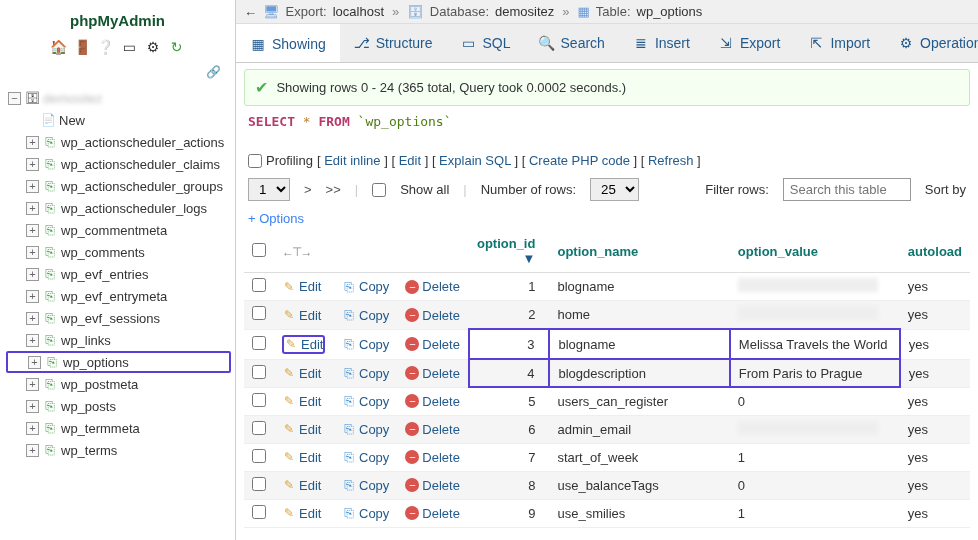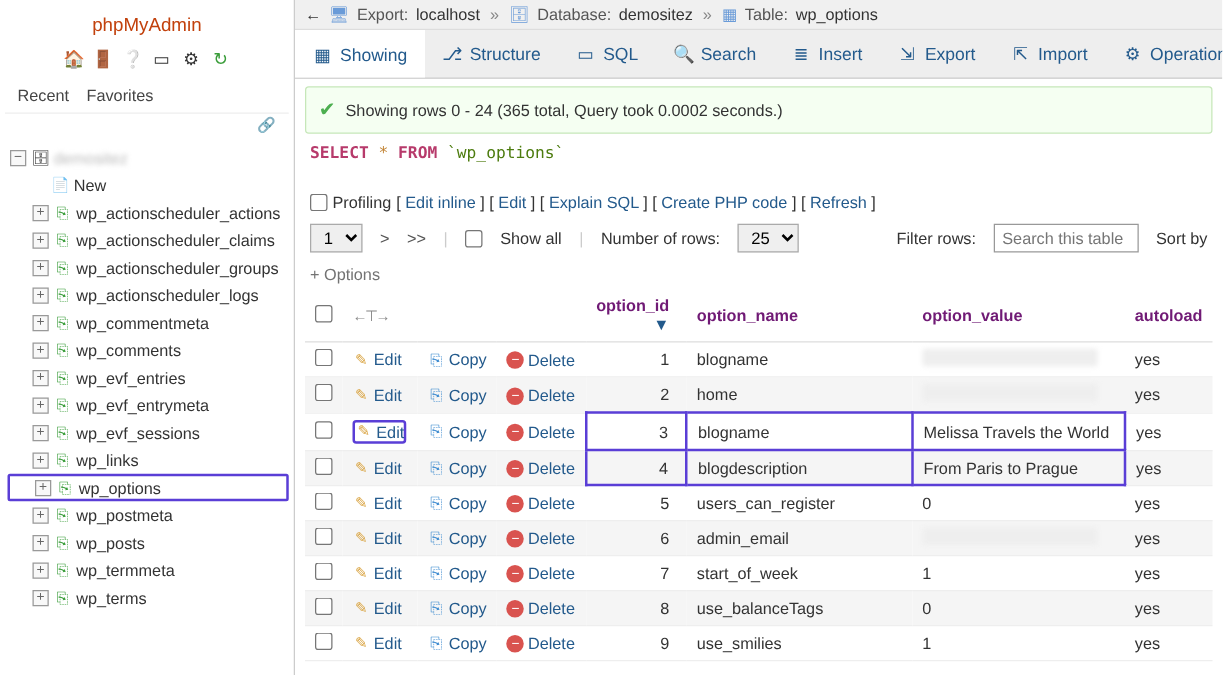--- a/index.html
+++ b/index.html
@@ -1,21 +1,21 @@
 <!DOCTYPE html>
 <html><head>
 <meta charset="utf-8">
 <style>
 * { box-sizing: border-box; margin: 0; padding: 0; }
 body { font-family: Arial, sans-serif; font-size: 13px; color: #333; background: #fff; overflow: hidden; }
 .app { display: flex; width: 978px; height: 540px; }
 .sidebar { width: 236px; border-right: 1px solid #ccc; padding: 6px 4px; overflow: hidden; }
 .logo { text-align: center; padding: 4px 8px 2px; }
 .logo-text { font-size: 38px; font-weight: 900; letter-spacing: -2px; color: #3d659e; line-height: 0.85; }
-.logo-sub { font-size: 15px; font-weight: 400; color: #c2410c; margin-top: 2px; }
+.logo-sub { font-size: 15px; font-weight: 700; color: #14532d; margin-top: 2px; }
 .icon-row { text-align: center; margin: 8px 0; }
 .icon-row span { display: inline-block; width: 16px; height: 16px; margin: 0 2px; font-size: 14px; line-height: 16px; }
 .tab-bar { display: flex; gap: 6px; padding: 4px 6px; border-bottom: 1px solid #eee; }
 .tab-btn { font-size: 13px; color: #444; padding: 2px 4px; cursor: pointer; }
 .link-icon { text-align: right; padding: 2px 10px 4px; color: #888; font-size: 12px; }
 .tree { padding: 4px 0 0 2px; font-size: 13px; }
 .tree-row { display: flex; align-items: center; height: 22px; padding-left: 2px; white-space: nowrap; }
 .tree-row.sub { padding-left: 20px; }
 .tree-minus, .tree-plus { display: inline-block; width: 13px; height: 13px; border: 1px solid #999; text-align: center; line-height: 11px; font-size: 11px; color: #666; background: #f8f8f8; margin-right: 2px; }
 .tree-icon { display: inline-block; width: 14px; height: 14px; margin: 0 4px 0 2px; font-size: 12px; text-align: center; }
@@ -35,27 +35,27 @@
 .success-check { color: #4caf50; font-size: 16px; }
 .sql-block { margin: 2px 12px 8px; font-family: Consolas, monospace; font-size: 13px; }
 .sql-kw { color: #b73a6b; font-weight: bold; }
 .sql-star { color: #c08030; }
 .sql-tbl { color: #4d7c0f; }
 .profiling-row { margin: 16px 12px 10px; font-size: 13px; display: flex; align-items: center; gap: 4px; }
 .profiling-row a { color: #235a8c; text-decoration: none; }
 .controls-row { margin: 0 12px 10px; display: flex; align-items: center; gap: 14px; font-size: 13px; }
 .page-select { padding: 2px 6px; border: 1px solid #aaa; }
 .nav-arrow { color: #555; cursor: pointer; }
-.filter-input { border: 1px solid #999; padding: 3px 6px; width: 116px; font-size: 13px; }
+.filter-input { border: 1px solid #999; padding: 3px 6px; width: 128px; font-size: 13px; }
 .filter-lbl { margin-left: auto; }
-.options-link { margin: 0 12px 4px; color: #737373; font-size: 13px; cursor: pointer; }
+.options-link { margin: 0 12px 4px; color: #3b82f6; font-size: 13px; cursor: pointer; }
 .table-wrap { margin: 0 8px; }
 table { border-collapse: collapse; width: 100%; font-size: 13px; }
 th { text-align: left; padding: 6px 8px; font-weight: normal; border-bottom: 1px solid #ddd; background: #fff; }
-th a { color: #701a75; text-decoration: none; font-weight: bold; }
+th a { color: #0f766e; text-decoration: none; font-weight: bold; }
 td { padding: 5px 8px; border-bottom: 1px solid #eee; }
 tr.even td { background: #f5f5f5; }
 tr.odd td { background: #fff; }
 .row-link { color: #235a8c; text-decoration: none; white-space: nowrap; display: inline-flex; align-items: center; gap: 3px; }
 .row-icon { display: inline-block; width: 14px; height: 14px; font-size: 12px; text-align: center; }
 .edit-ico { color: #d9a23e; }
 .copy-ico { color: #3d8bd0; }
 .del-ico { background: #d9534f; color: #fff; border-radius: 50%; width: 14px; height: 14px; line-height: 14px; font-size: 11px; }
 .cell-right { text-align: right; padding-right: 14px; }
 .blur-cell { background: #eee; filter: blur(2px); border-radius: 2px; display: inline-block; width: 140px; height: 14px; }
@@ -78,24 +78,20 @@
       <div class="logo-sub">phpMyAdmin</div>
     </div>
     <div class="icon-row">
       <span>🏠</span>
       <span>🚪</span>
       <span>❔</span>
       <span>▭</span>
       <span>⚙</span>
       <span style="color:#3a9d3a">↻</span>
     </div>
-    <div class="tab-bar">
-      <span class="tab-btn">Recent</span>
-      <span class="tab-btn">Favorites</span>
-    </div>
     <div class="link-icon">🔗</div>
     <div class="tree">
       <div class="tree-row">
         <span class="tree-minus">−</span>
         <span class="tree-icon">🗄</span>
         <span class="tree-label blur">demositez</span>
       </div>
       <div class="tree-row sub">
         <span style="width:13px"></span>
         <span class="tree-icon">📄</span>

